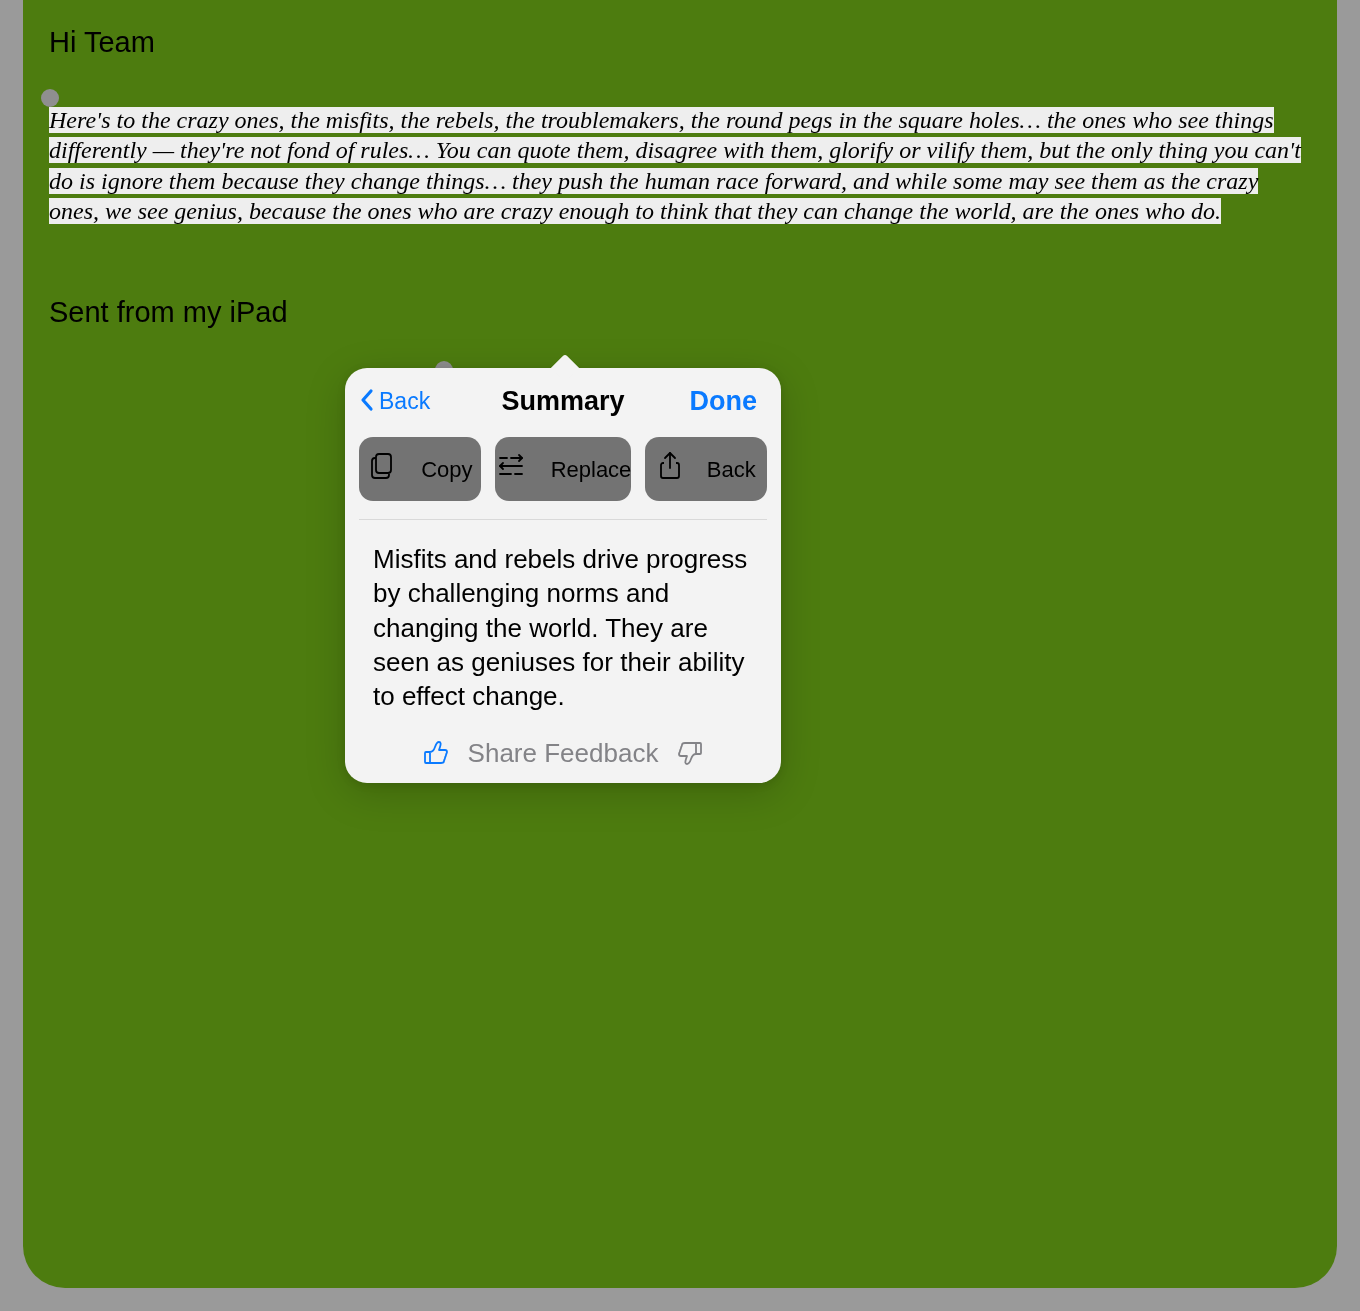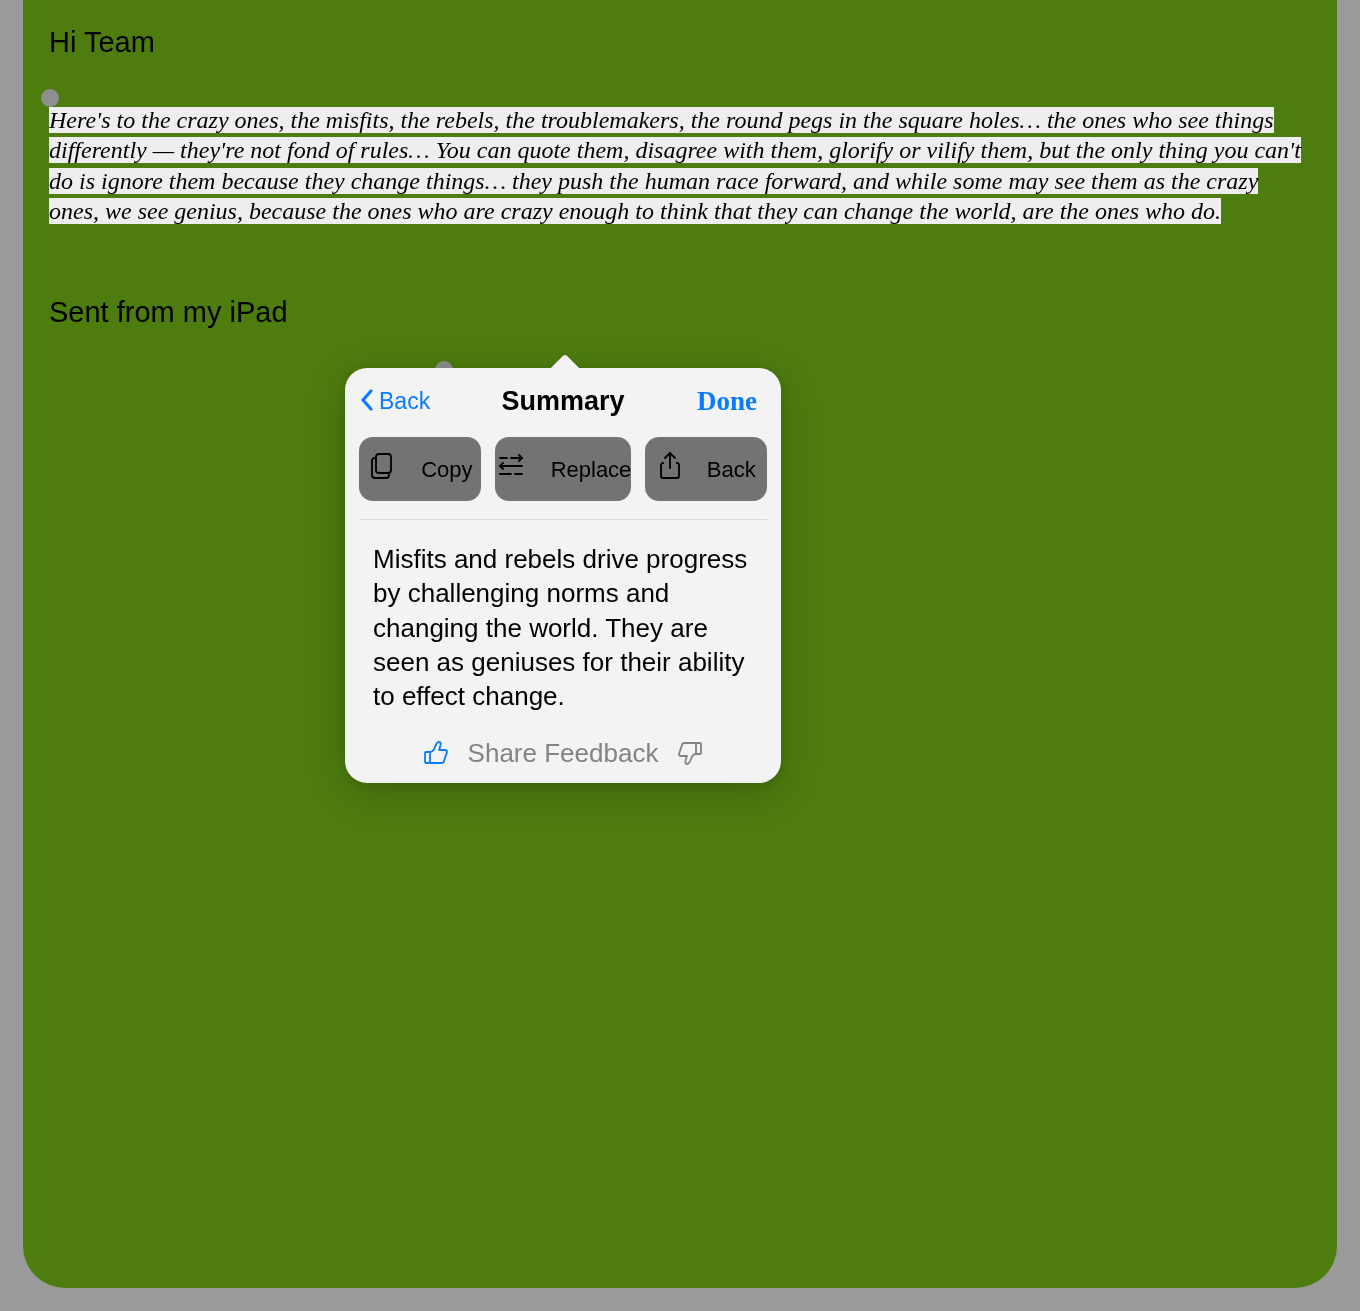--- a/index.html
+++ b/index.html
@@ -107,21 +107,20 @@
     color: #000;
     position: absolute;
     left: 50%;
     transform: translateX(-50%);
   }
   .done-btn {
     color: #0a7aff;
     font-size: 27px;
     font-weight: 600;
     cursor: pointer;
-    font-family: Liberation Serif, serif;
   }
   .action-row {
     display: flex;
     gap: 14px;
     padding: 6px 14px 0 14px;
   }
   .action-btn {
     flex: 1;
     background: #737373;
     border-radius: 14px;

